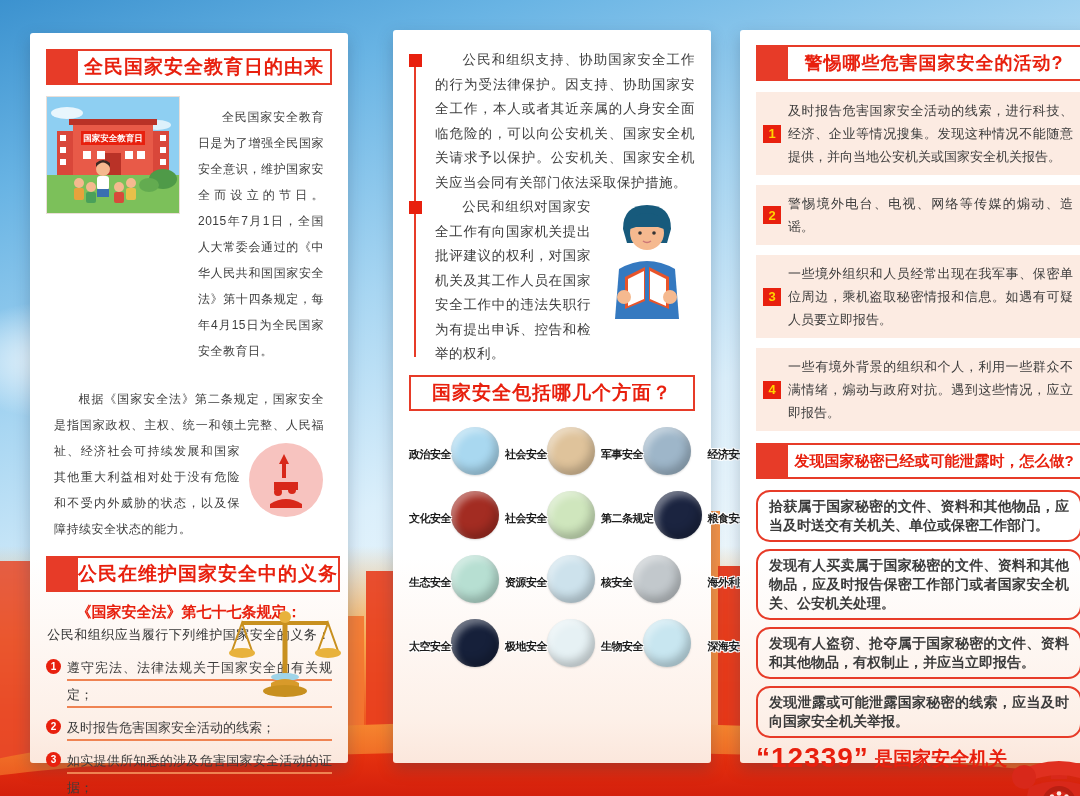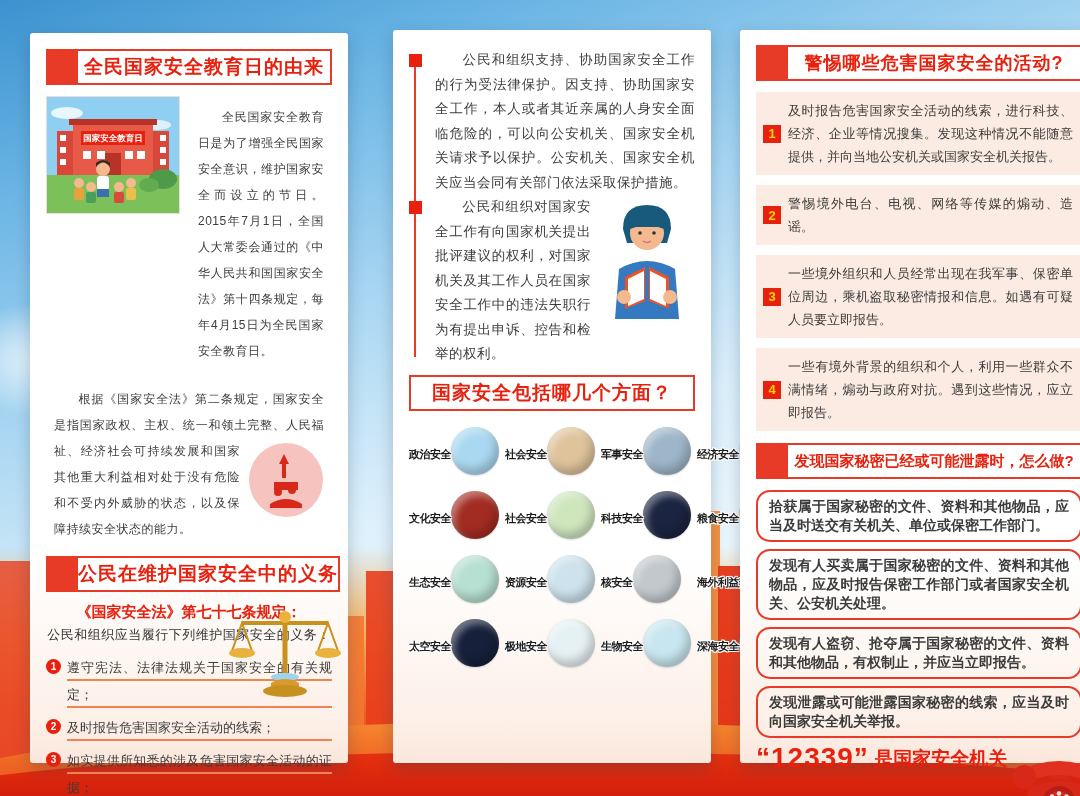--- a/index.html
+++ b/index.html
@@ -235,21 +235,21 @@
         <span class="icon-label">文化安全</span>
         <span class="icon-circle" style="background: rgb(163, 44, 34);"></span>
       </div>
 
       <div class="icon-cell">
         <span class="icon-label">社会安全</span>
         <span class="icon-circle" style="background: rgb(207, 230, 189);"></span>
       </div>
 
       <div class="icon-cell">
-        <span class="icon-label">科技安全</span>
+        <span class="icon-label">第二条规定</span>
         <span class="icon-circle" style="background: rgb(27, 36, 64);"></span>
       </div>
 
       <div class="icon-cell">
         <span class="icon-label">粮食安全</span>
         <span class="icon-circle" style="background: rgb(238, 178, 89);"></span>
       </div>
 
       <div class="icon-cell">
         <span class="icon-label">网络安全</span>

